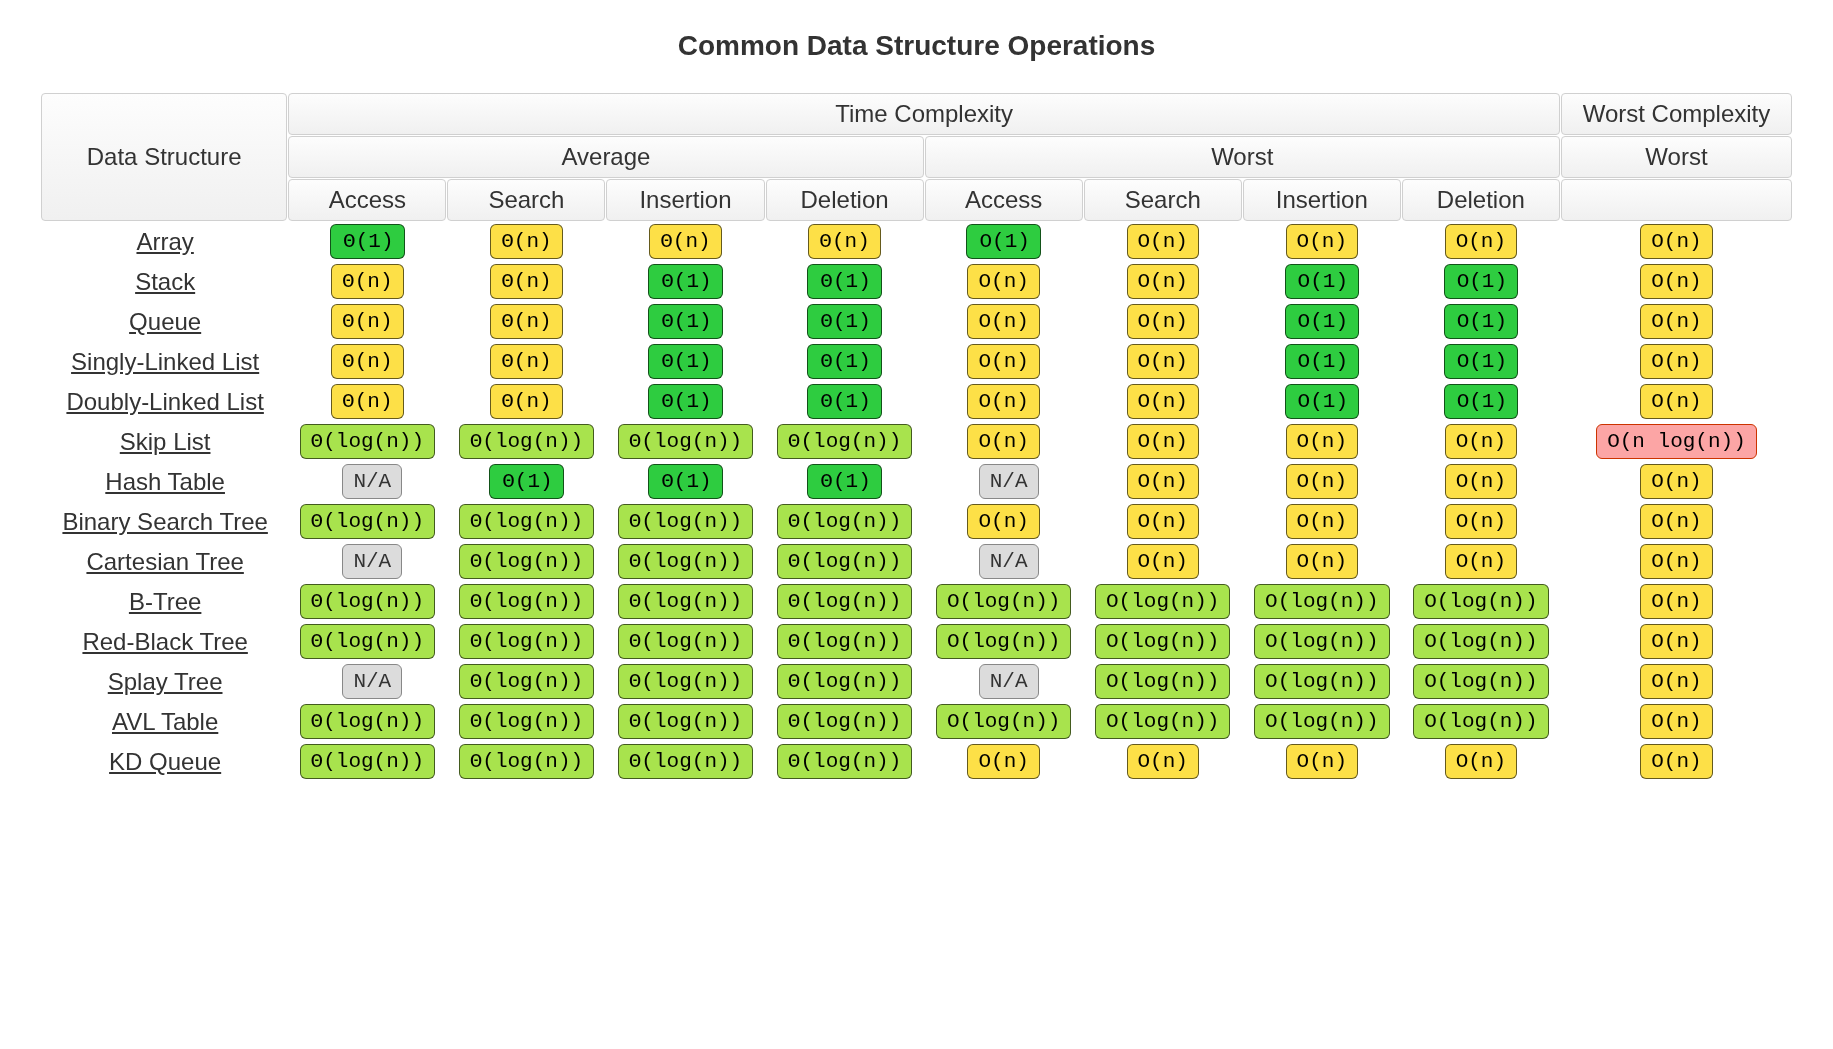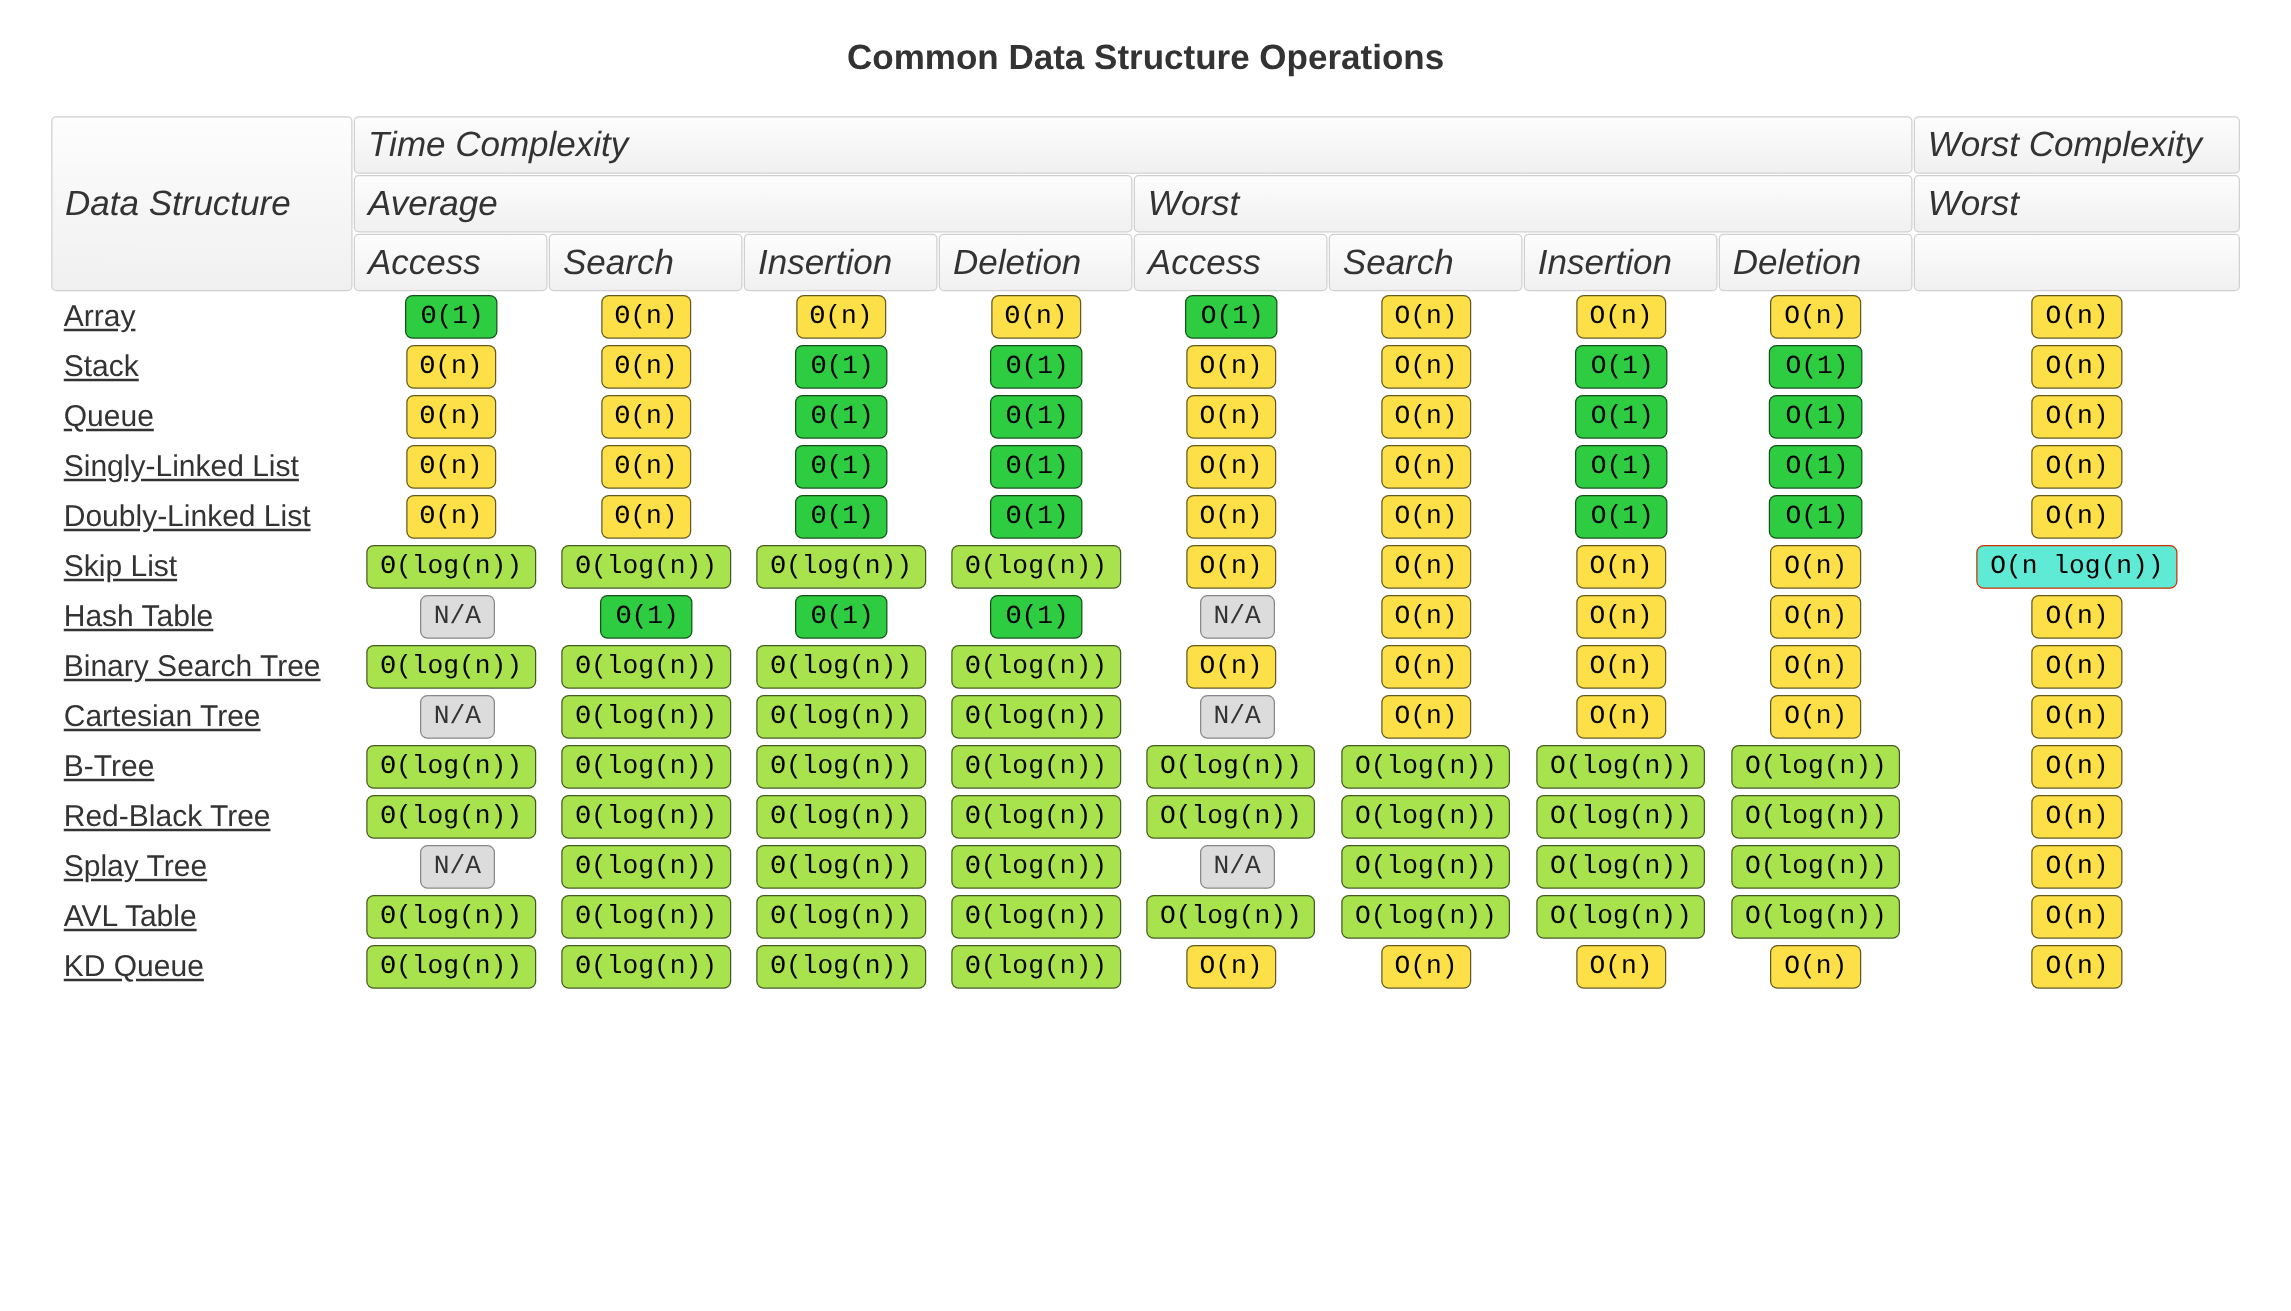--- a/index.html
+++ b/index.html
@@ -26,35 +26,34 @@
     border-collapse: separate;
     border-spacing: 1px;
     width: 100%;
     table-layout: auto;
   }
   table.bigo th {
     background: linear-gradient(#fdfdfd, #f0f0f0);
     border: 1px solid #d0d0d0;
     border-radius: 4px;
     font-weight: 400;
-    font-size: 28px;
-    color: #333333;
-    text-align: left;
+    font-size: 24px;
+    color: #333333;
+    text-align: center;
     padding: 6px 10px;
     white-space: nowrap;
-    font-style: italic;
   }
   table.bigo td {
     text-align: center;
     padding: 2px 4px;
     white-space: nowrap;
     font-size: 22px;
   }
   table.bigo td.ds-name {
-    text-align: left;
+    text-align: center;
     padding: 4px 8px 4px 10px;
     white-space: nowrap;
   }
   table.bigo td.ds-name a {
     color: #333333;
     text-decoration: underline;
     font-size: 24px;
   }
   .chip {
     display: inline-block;
@@ -63,21 +62,21 @@
     line-height: 1;
     padding: 6px 10px;
     border-radius: 6px;
     border: 1px solid rgba(0,0,0,0.6);
     font-weight: 400;
     white-space: nowrap;
   }
   .c-green  { background: #2ecc40; color: #000000; padding-left: 12px; }
   .c-lime   { background: #a8e34d; color: #000000; text-align: right; }
   .c-yellow { background: #fde047; color: #000000; font-family: Liberation Mono, monospace; }
-  .c-orange { background: #5eead4; color: #000000; border-color: #cc3300; }
+  .c-orange { background: #fca5a5; color: #000000; border-color: #cc3300; }
   .c-grey   { background: #dcdcdc; color: #333333; border-color: #888888; margin-left: 10px; }
 </style>
 </head>
 <body>
 
 <div class="page">
 
   <h1 class="title">Common Data Structure Operations</h1>
 
   <table class="bigo">

